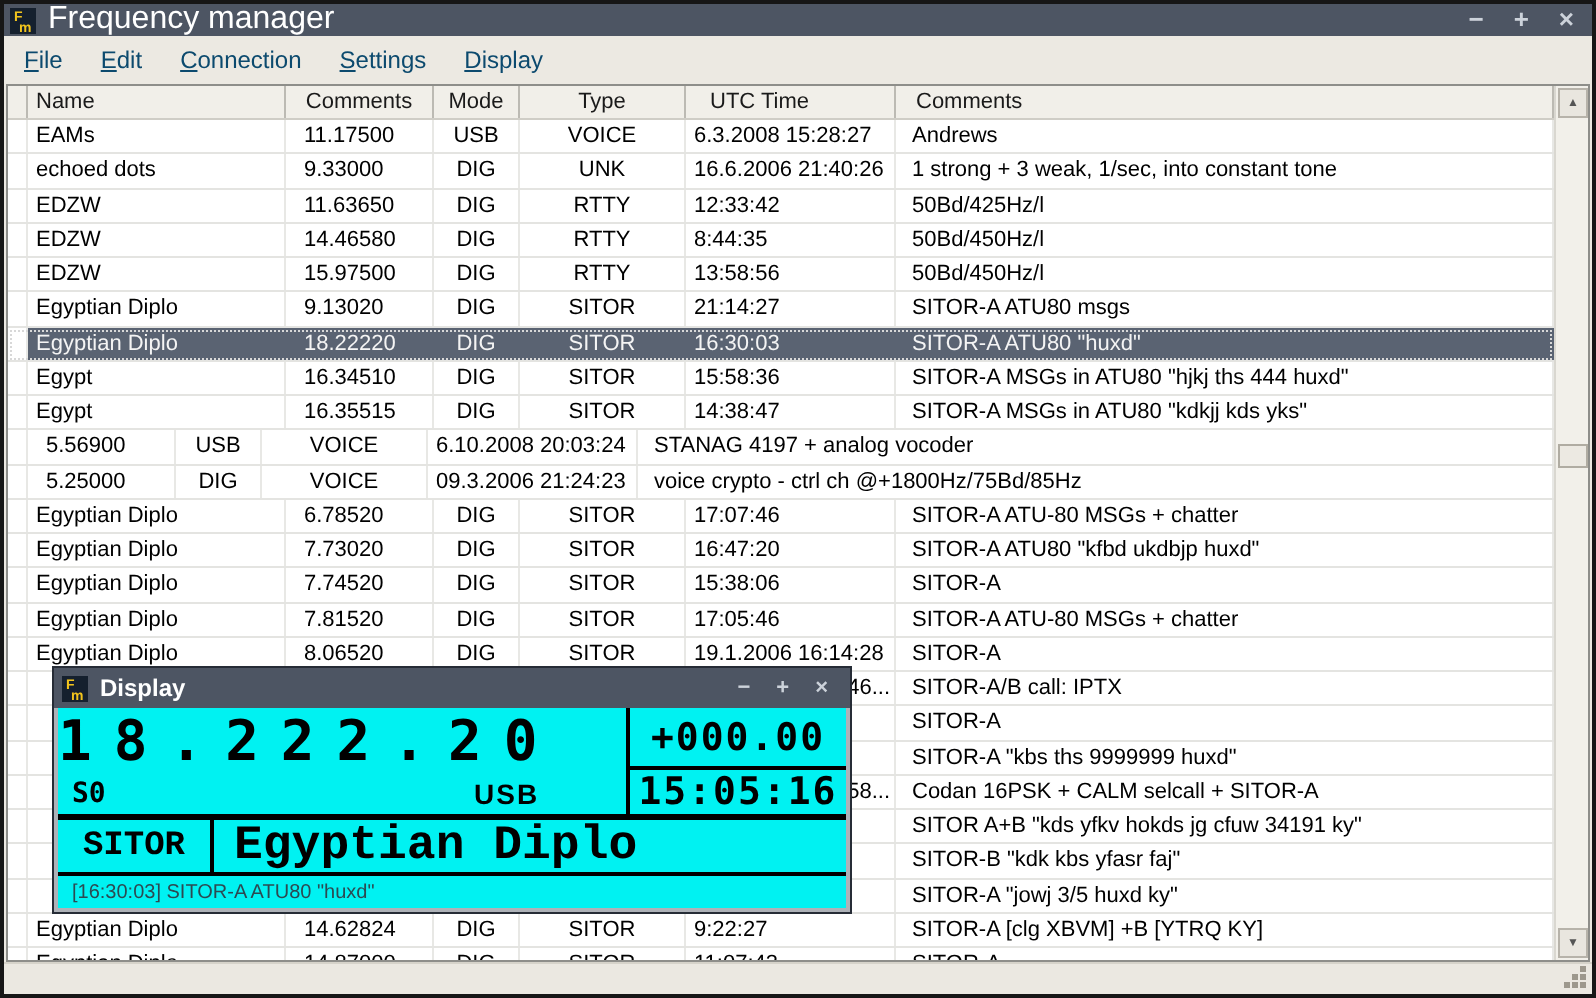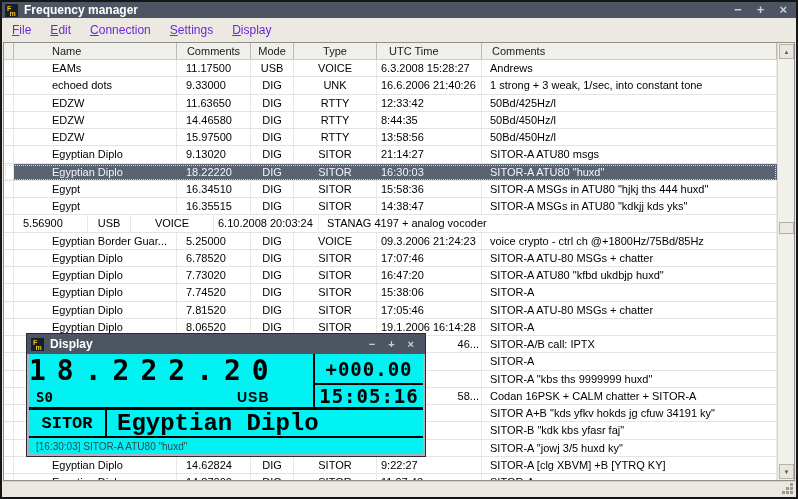--- a/index.html
+++ b/index.html
@@ -4,47 +4,47 @@
 <style>
   * { margin:0; padding:0; box-sizing:border-box; }
   html,body { width:798px; height:499px; overflow:hidden; background:#888; }
   .stage { position:relative; width:798px; height:499px; font-family:"Liberation Sans",sans-serif; }
   .window { position:absolute; inset:0; border:2px solid #161616; background:#ece9e2; }
 
   
   .titlebar { position:absolute; left:0; top:0; width:794px; height:16px;
               background:#4d5563; display:flex; align-items:center; }
   .app-icon { width:13px; height:13px; margin-left:3px; flex:0 0 auto; }
-  .titlebar .title { color:#fff; font-size:12px; font-weight:bold; margin-left:6px; flex:1;
+  .titlebar .title { color:#fff; font-size:16px; font-weight:normal; margin-left:6px; flex:1;
                      white-space:nowrap; }
   .win-controls { display:flex; align-items:center; margin-right:9px; }
   .win-controls span { color:#ccd2da; font-size:13px; font-weight:bold; margin-left:15px;
                        line-height:16px; cursor:default; }
 
   
   .menubar { position:absolute; left:0; top:16px; width:794px; height:24px;
-             display:flex; align-items:center; background:#ece9e2; font-size:12px; color:#6d28d9; }
+             display:flex; align-items:center; background:#ece9e2; font-size:12px; color:#0c4a6e; }
   .menu-item { padding:3px 9px; margin-left:1px; white-space:nowrap; }
   .menu-item u { text-decoration:underline; }
 
   
   .grid { position:absolute; left:1px; top:40px; width:792px; height:439px;
           border:1px solid #8e8e8a; background:#fff; overflow:hidden; }
   .grid-inner { position:absolute; left:0; top:0; width:773px; height:100%; overflow:hidden; }
   .grid-header { display:flex; width:773px; height:17px; background:#f1efe9;
                  border-bottom:1px solid #cfcdc6; font-size:11px; color:#1a1a1a; }
   .hcell { display:flex; align-items:center; border-right:1px solid #bcbab3;
            overflow:hidden; white-space:nowrap; }
   .grid-body { width:773px; }
   .row { display:flex; width:773px; height:17.25px; background:#fff;
          border-bottom:1px solid #e4e4e1; font-size:11px; color:#000; }
   .cell { display:flex; align-items:center; border-right:1px solid #e8e8e5;
           overflow:hidden; white-space:nowrap; }
   .c-ind  { width:10px; flex:0 0 auto; }
-  .c-name { width:129px; flex:0 0 auto;margin-left:34px; }
+  .c-name { width:129px; flex:0 0 auto; }
   .c-freq { width:74px;  flex:0 0 auto; }
   .c-mode { width:43px;  flex:0 0 auto; }
   .c-type { width:83px;  flex:0 0 auto; }
   .c-utc  { width:105px; flex:0 0 auto; }
   .c-com  { flex:1; }
   .hcell.c-name { padding-left:4px; }
   .hcell.c-freq, .hcell.c-mode, .hcell.c-type { justify-content:center; }
   .hcell.c-utc { padding-left:12px; }
   .hcell.c-com { padding-left:10px; }
   .cell.c-name { padding-left:4px; }
@@ -233,21 +233,20 @@
             <div class="row">
               <div class="cell c-ind"></div>
               <div class="cell c-freq">5.56900</div>
               <div class="cell c-mode">USB</div>
               <div class="cell c-type">VOICE</div>
               <div class="cell c-utc">6.10.2008 20:03:24</div>
               <div class="cell c-com">STANAG 4197 + analog vocoder</div>
             </div>
             <div class="row">
               <div class="cell c-ind"></div>
-              <div class="cell c-name">Egyptian Border Guar...</div>
               <div class="cell c-freq">5.25000</div>
               <div class="cell c-mode">DIG</div>
               <div class="cell c-type">VOICE</div>
               <div class="cell c-utc">09.3.2006 21:24:23</div>
               <div class="cell c-com">voice crypto - ctrl ch @+1800Hz/75Bd/85Hz</div>
             </div>
             <div class="row">
               <div class="cell c-ind"></div>
               <div class="cell c-name">Egyptian Diplo</div>
               <div class="cell c-freq">6.78520</div>
@@ -319,21 +318,21 @@
               <div class="cell c-utc"></div>
               <div class="cell c-com">SITOR-A "kbs ths 9999999 huxd"</div>
             </div>
             <div class="row">
               <div class="cell c-ind"></div>
               <div class="cell c-name"></div>
               <div class="cell c-freq"></div>
               <div class="cell c-mode"></div>
               <div class="cell c-type"></div>
               <div class="cell c-utc u-frag">58...</div>
-              <div class="cell c-com">Codan 16PSK + CALM chatter + SITOR-A</div>
+              <div class="cell c-com">Codan 16PSK + CALM selcall + SITOR-A</div>
             </div>
             <div class="row">
               <div class="cell c-ind"></div>
               <div class="cell c-name"></div>
               <div class="cell c-freq"></div>
               <div class="cell c-mode"></div>
               <div class="cell c-type"></div>
               <div class="cell c-utc"></div>
               <div class="cell c-com">SITOR A+B "kds yfkv hokds jg cfuw 34191 ky"</div>
             </div>

